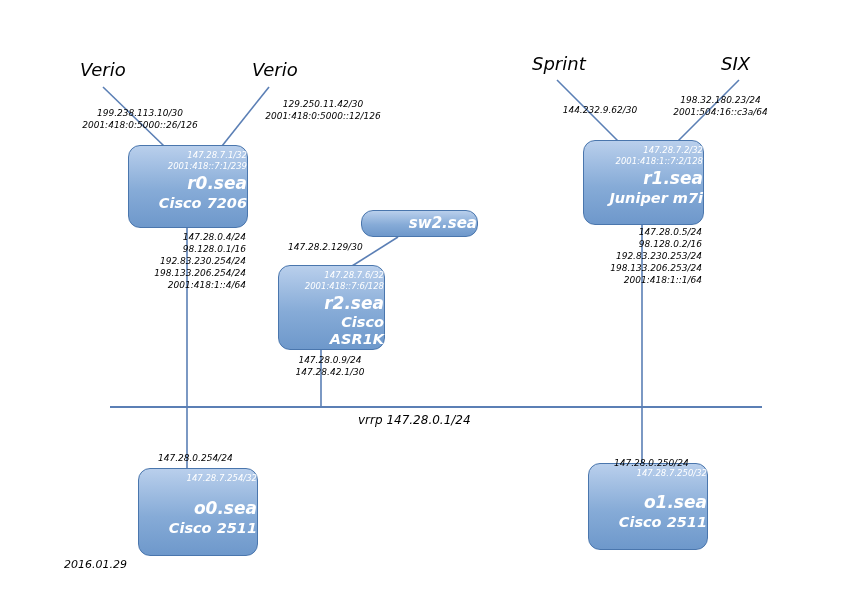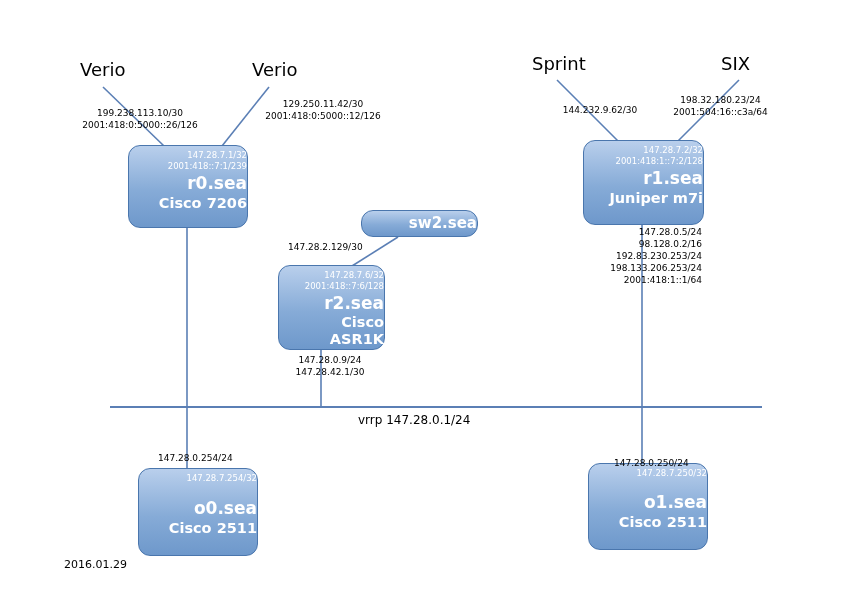--- a/index.html
+++ b/index.html
@@ -1,17 +1,17 @@
 <!DOCTYPE html>
 <html><head>
 <meta charset="utf-8">
 <style>
   html,body{margin:0;padding:0;background:#ffffff;}
   .diagram{position:relative;width:842px;height:595px;background:#ffffff;
-           font-family:"DejaVu Sans",sans-serif;overflow:hidden;color:#000;}
+           font-family:"DejaVu Sans",sans-serif;overflow:hidden;color:#000;font-style:italic;}
   .lines{position:absolute;left:0;top:0;width:842px;height:595px;}
   .node{position:absolute;box-sizing:border-box;text-align:right;color:#fff;
         background:linear-gradient(180deg,#b9cfec 0%,#86abd7 55%,#6e98cb 100%);
         border:1px solid #4a76ad;border-radius:12px;padding-top:4px;}
   .node .tiny{font-size:8.5px;line-height:10.5px;white-space:nowrap;}
   .node .name{font-size:17px;font-weight:700;line-height:21px;margin-top:2px;padding-left:6px;}
   .node .model{font-size:14.5px;font-weight:700;line-height:18px;}
   .node .model-sm{font-size:14.5px;font-weight:700;line-height:17px;}
   .uplabel{position:absolute;font-size:18px;line-height:22px;}
   .iplabel{position:absolute;font-size:9px;line-height:11.5px;}
@@ -90,20 +90,27 @@
     <div class="name" style="margin-top:14px;">o0.sea</div>
     <div class="model">Cisco 2511</div>
   </div>
 
   <div class="node" style="left:588px;top:463px;width:120px;height:87px;">
     <div class="tiny">147.28.7.250/32</div>
     <div class="name" style="margin-top:13px;">o1.sea</div>
     <div class="model">Cisco 2511</div>
   </div>
 
+  <div class="iplist" style="left:146px;top:231px;width:100px;text-align:right;">
+    <div>147.28.0.4/24</div>
+    <div>98.128.0.1/16</div>
+    <div>192.83.230.254/24</div>
+    <div>198.133.206.254/24</div>
+    <div>2001:418:1::4/64</div>
+  </div>
 
   <div class="iplist" style="left:602px;top:226px;width:100px;text-align:right;">
     <div>147.28.0.5/24</div>
     <div>98.128.0.2/16</div>
     <div>192.83.230.253/24</div>
     <div>198.133.206.253/24</div>
     <div>2001:418:1::1/64</div>
   </div>
 
   <div class="iplabel" style="left:288px;top:242px;">147.28.2.129/30</div>

